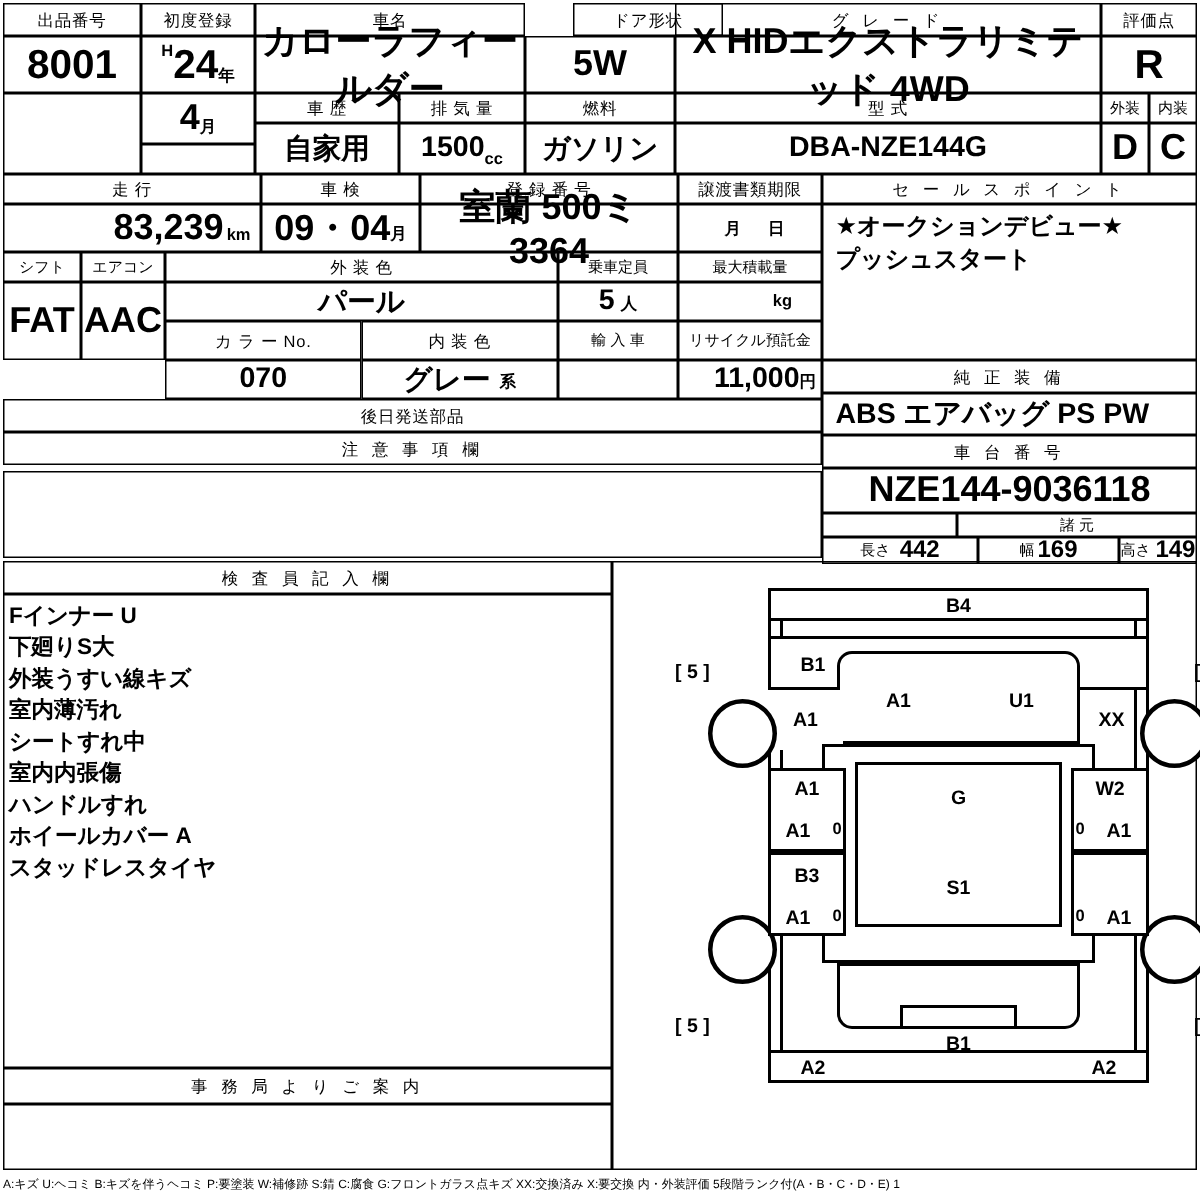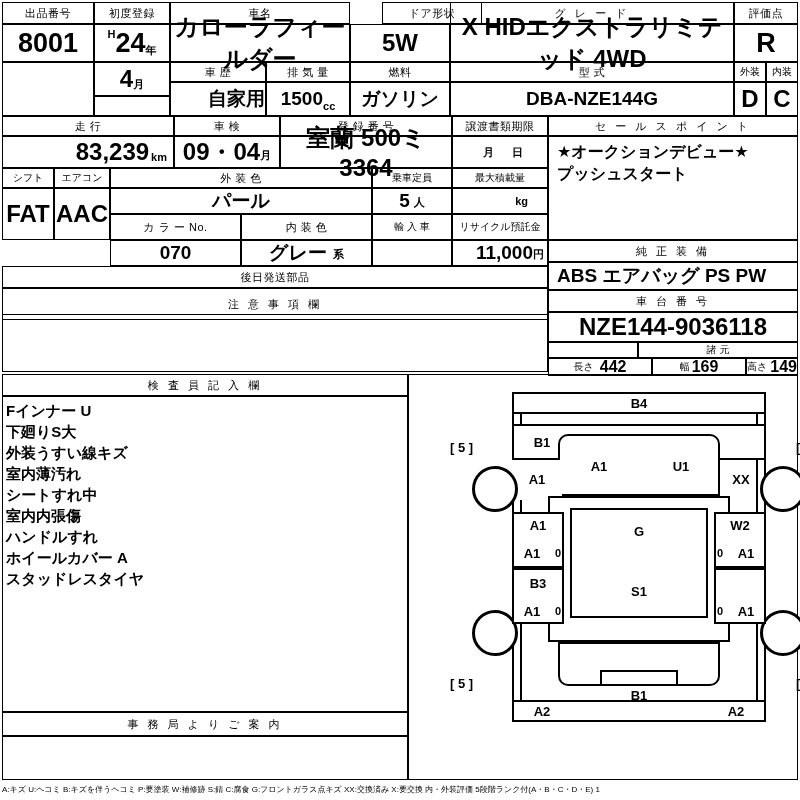--- a/index.html
+++ b/index.html
@@ -110,21 +110,21 @@
       <span>外装</span>
     </div>
   <div class="bx c sm" style="left:766px;top:62px;width:32px;height:20px;">
       <span>内装</span>
     </div>
 
   <div class="bx c" style="left:94px;top:62px;width:76px;height:34px;">
     <span class="val-lg">4</span>
     <span class="unit" style="align-self:flex-end;padding-bottom:3px;">月</span>
   </div>
-  <div class="bx c val" style="left:170px;top:82px;width:96px;height:34px;justify-content:flex-end;">
+  <div class="bx c val" style="left:170px;top:82px;width:96px;height:34px;">
       <span>自家用</span>
     </div>
   <div class="bx c" style="left:266px;top:82px;width:84px;height:34px;">
     <span class="val">1500</span>
     <span class="unit" style="align-self:flex-end;padding-bottom:3px;">cc</span>
   </div>
   <div class="bx c val" style="left:350px;top:82px;width:100px;height:34px;">
       <span>ガソリン</span>
     </div>
   <div class="bx c val" style="left:450px;top:82px;width:284px;height:34px;align-items:center;">
@@ -241,21 +241,21 @@
     </div>
   <div class="bx l val" style="left:548px;top:262px;width:250px;height:28px;padding-left:8px;">
       <span>ABS エアバッグ PS PW</span>
     </div>
 
   <div class="bx c lbl" style="left:2px;top:266px;width:546px;height:22px;">
       <span>後日発送部品</span>
     </div>
   <div class="bx" style="left:2px;top:288px;width:546px;height:0px;border:none;"></div>
 
-  <div class="bx c lbl-sp" style="left:2px;top:288px;width:546px;height:32px;">
+  <div class="bx c lbl-sp" style="left:2px;top:288px;width:546px;height:22px;">
       <span>注 意 事 項 欄</span>
     </div>
   <div class="bx" style="left:2px;top:314px;width:546px;height:58px;"></div>
 
   <div class="bx c lbl-sp" style="left:548px;top:290px;width:250px;height:22px;">
       <span>車 台 番 号</span>
     </div>
   <div class="bx c val-lg" style="left:548px;top:312px;width:250px;height:30px;">
       <span>NZE144-9036118</span>
     </div>

